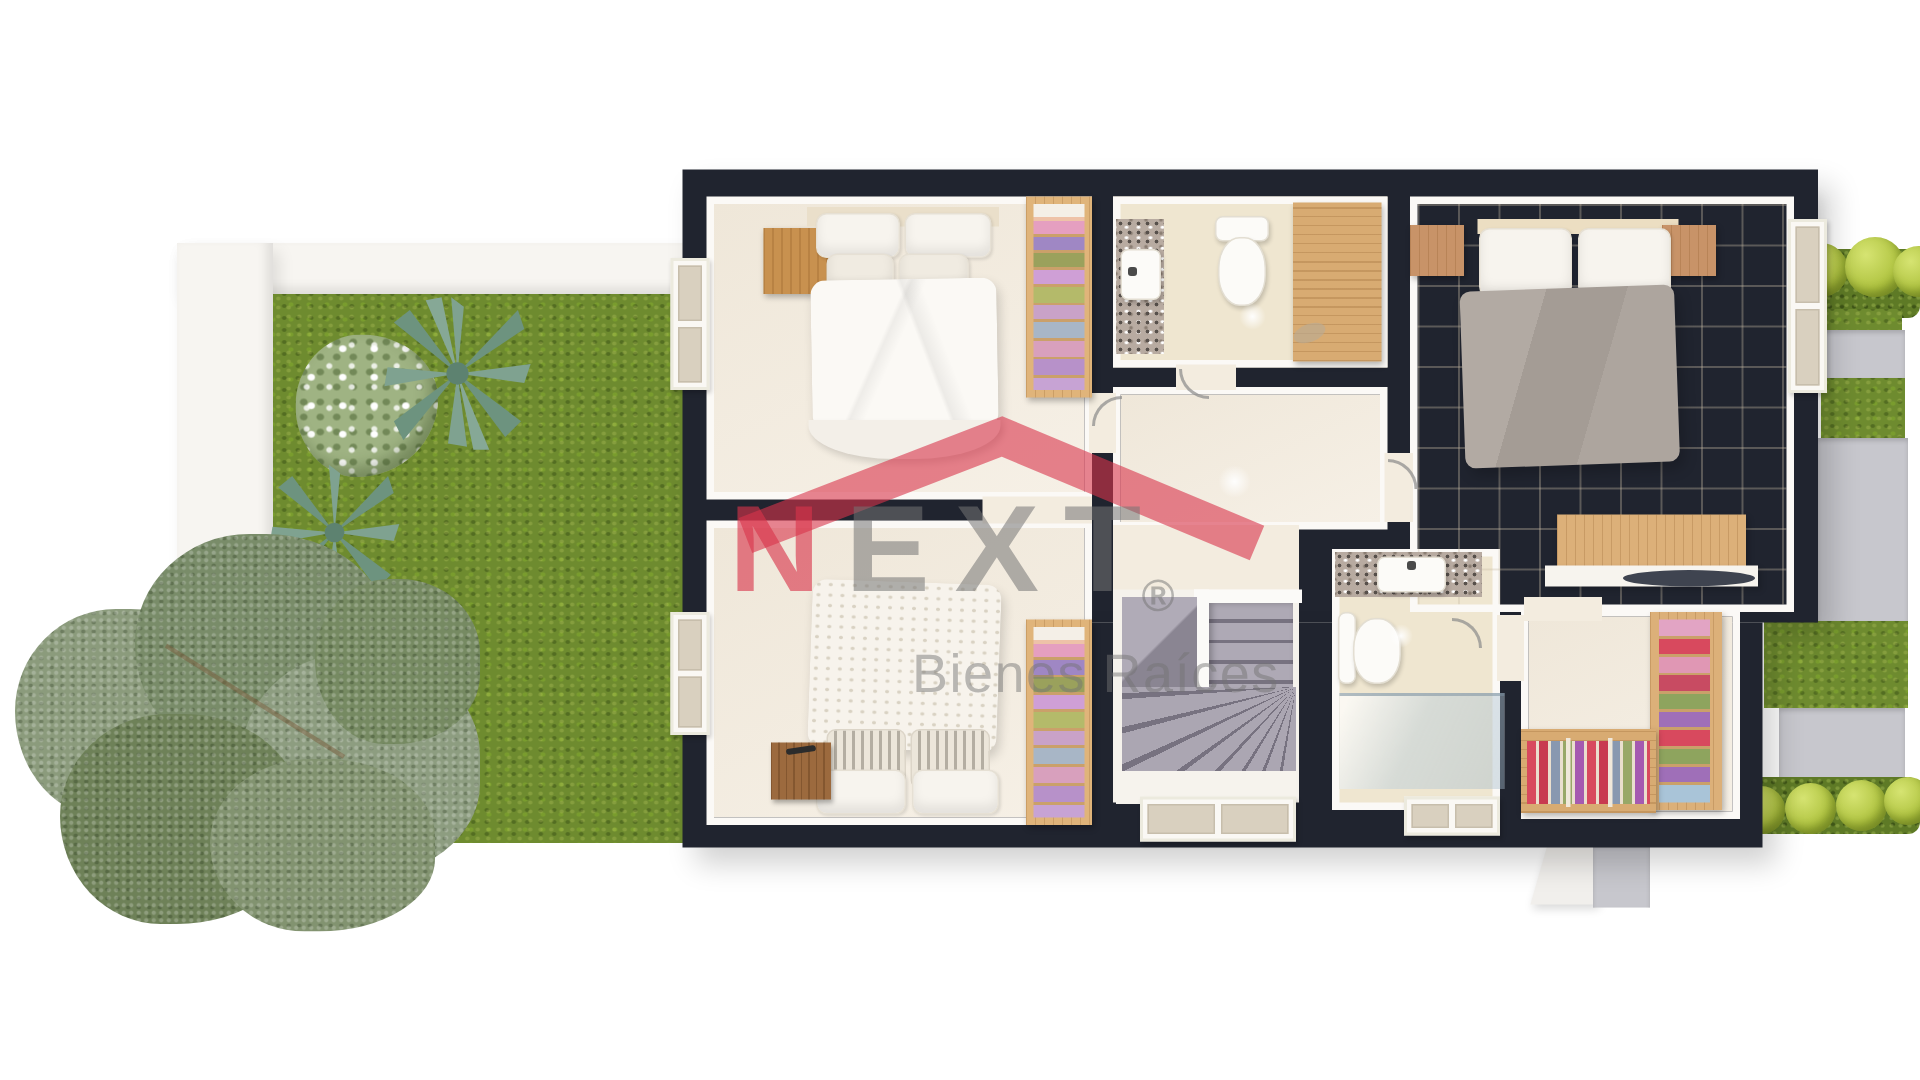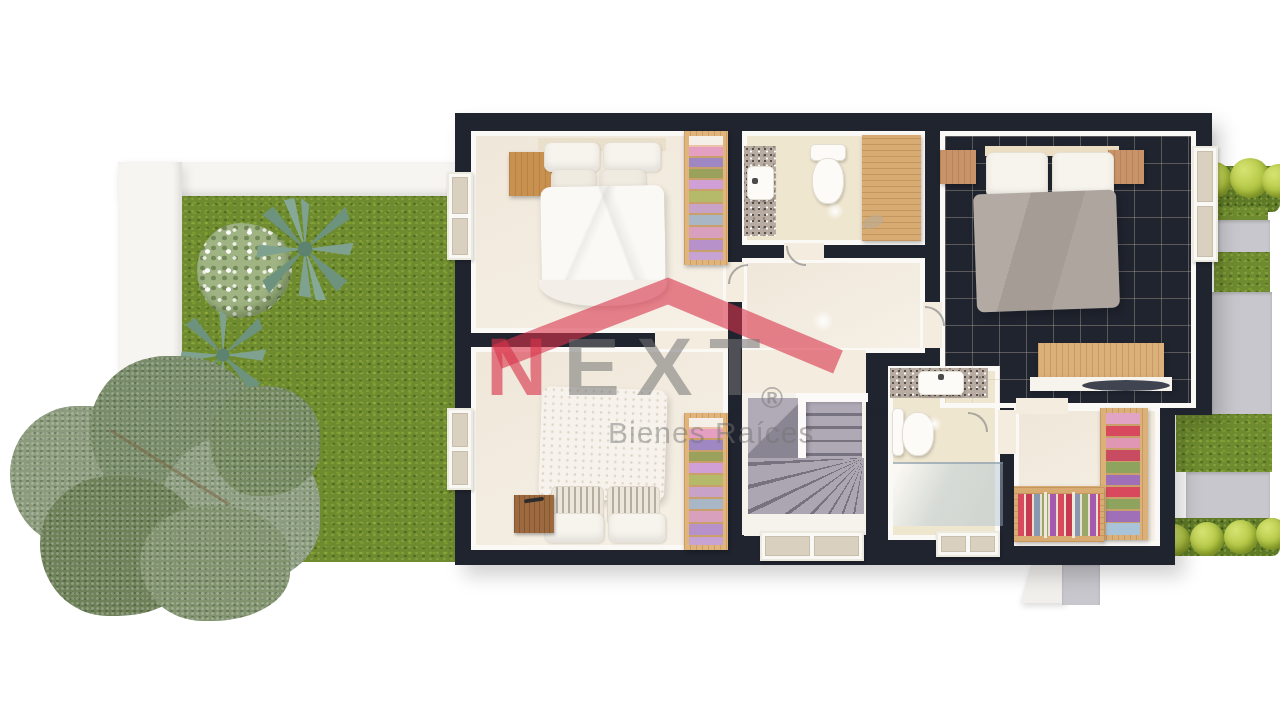--- a/index.html
+++ b/index.html
@@ -94,21 +94,21 @@
     #8898b0 16px,#8898b0 22px,#eadfce 22px,#eadfce 24px,
     #98a868 24px,#98a868 30px,#eadfce 30px,#eadfce 32px,
     #a55ab0 32px,#a55ab0 38px,#eadfce 38px,#eadfce 40px)}
 
   
   .wm{position:absolute;inset:0;pointer-events:none}
   .wm-text{position:absolute;left:486px;top:326px;font-weight:bold;font-size:82px;line-height:82px;letter-spacing:16px;transform:scaleX(1.03);transform-origin:left}
   .wm-n{color:rgba(216,52,75,.62)}
   .wm-g{color:rgba(116,116,116,.55)}
   .wm-reg{position:absolute;left:761px;top:381px;font-size:30px;font-weight:bold;color:rgba(116,116,116,.5)}
-  .wm-tag{position:absolute;left:608px;top:416px;font-size:30px;letter-spacing:1px;color:rgba(116,116,116,.48)}
+  .wm-tag{position:absolute;left:608px;top:428px;font-size:36px;letter-spacing:1px;color:rgba(116,116,116,.48)}
 </style>
 </head>
 <body>
 
 <div class="canvas">
 
   <div class="abs gwall" style="left:118px;top:162px;width:352px;height:34px"></div>
   <div class="abs gwall" style="left:118px;top:162px;width:64px;height:300px"></div>
   <div class="abs grass" style="left:182px;top:196px;width:275px;height:366px"></div>
   <div class="abs bushflower" style="left:197px;top:223px;width:95px;height:95px"></div>

